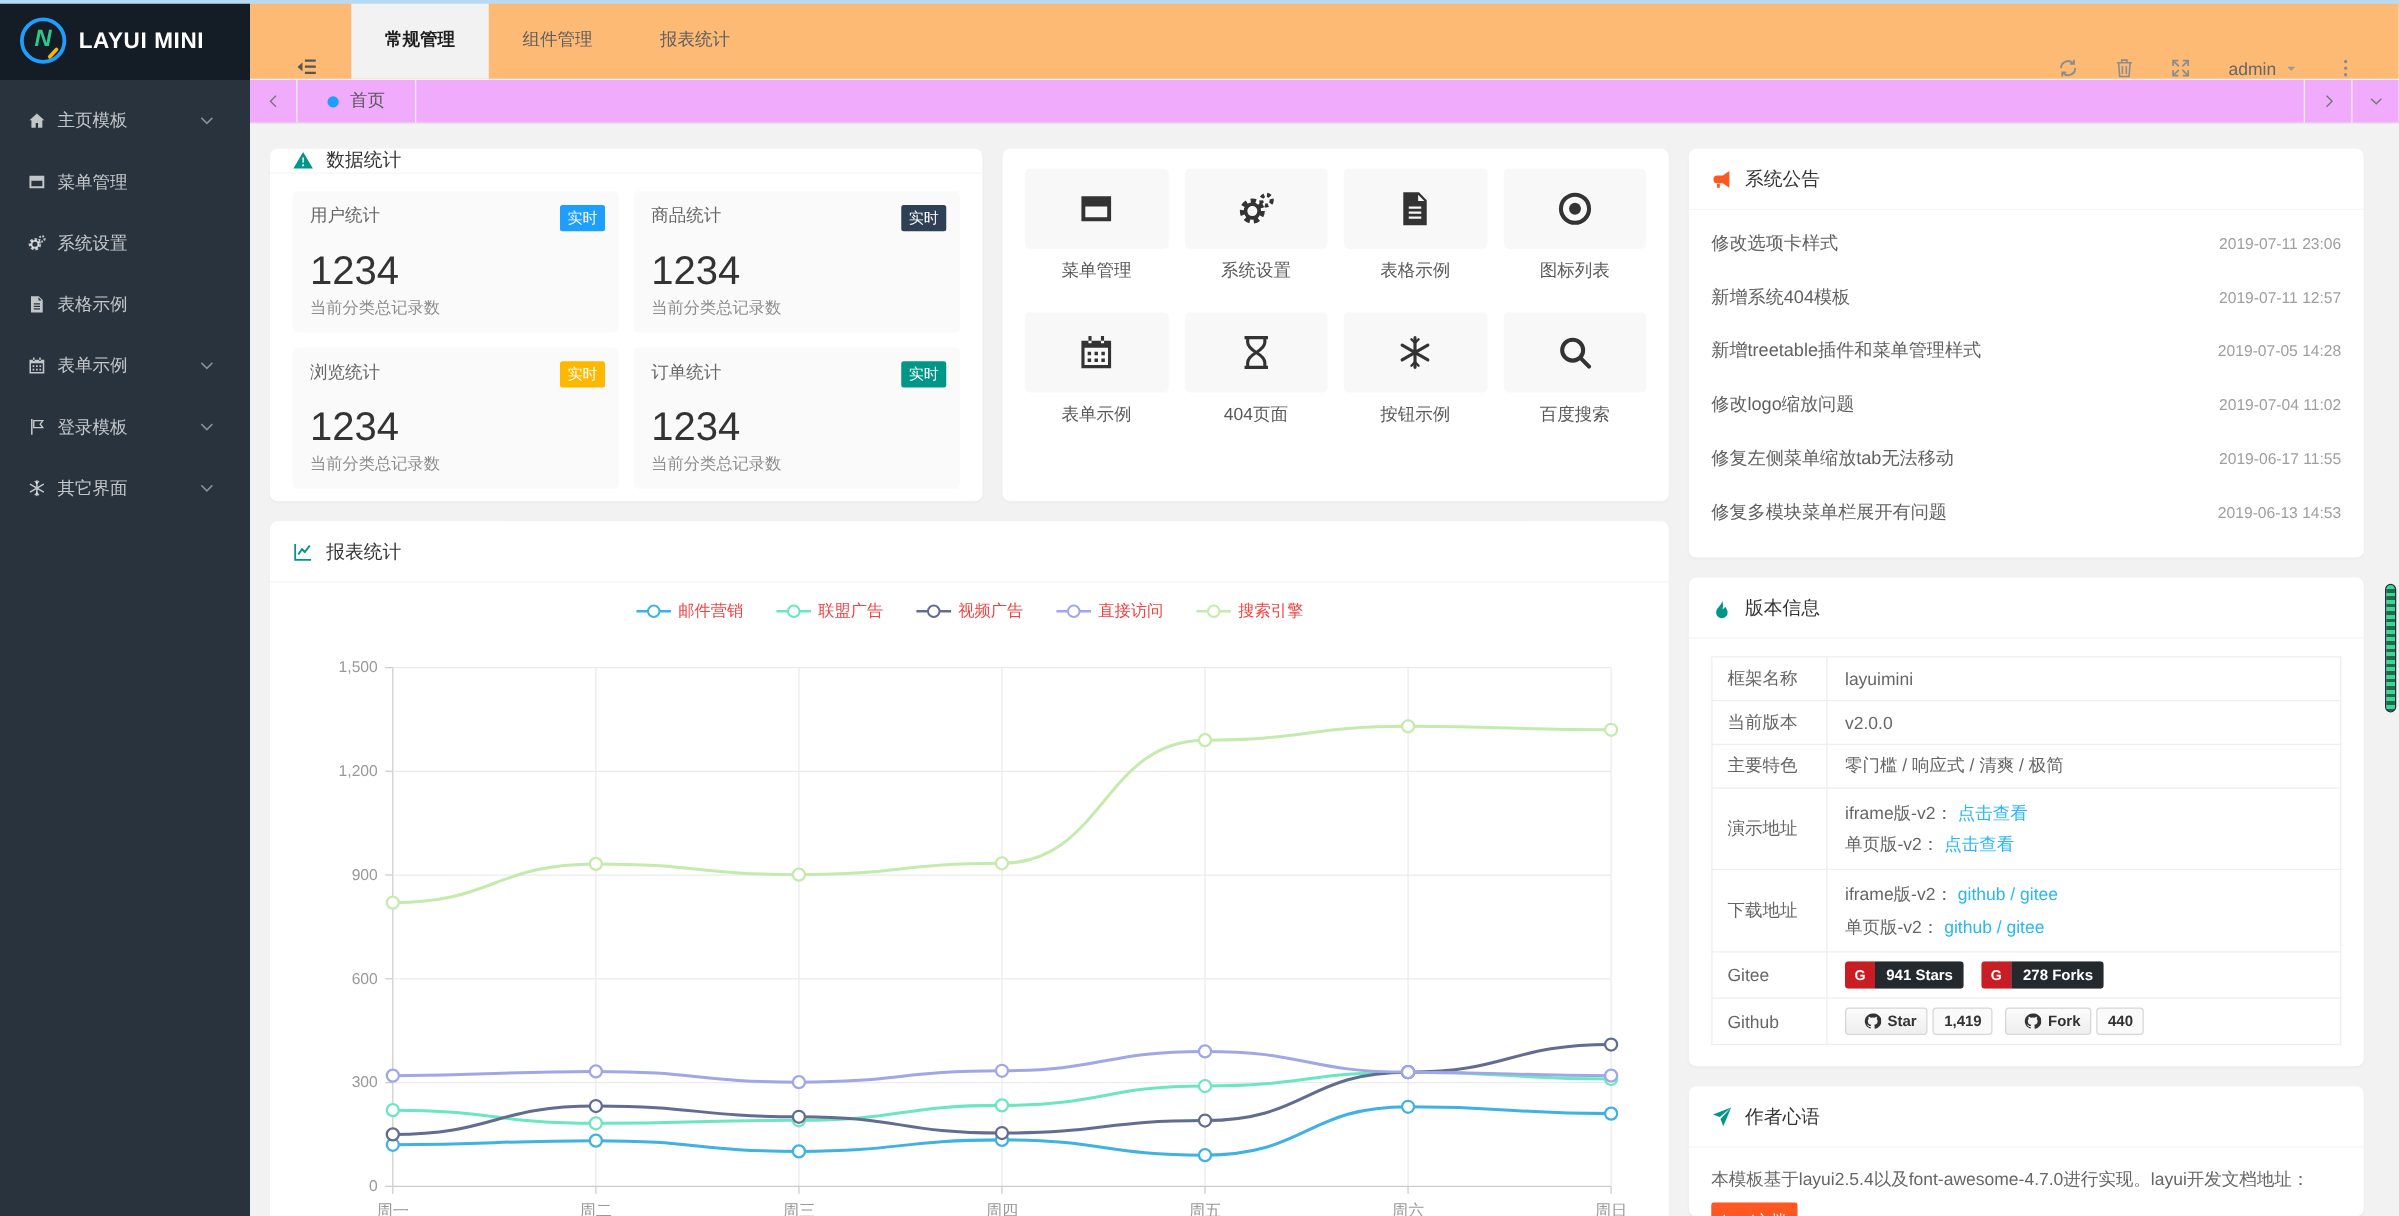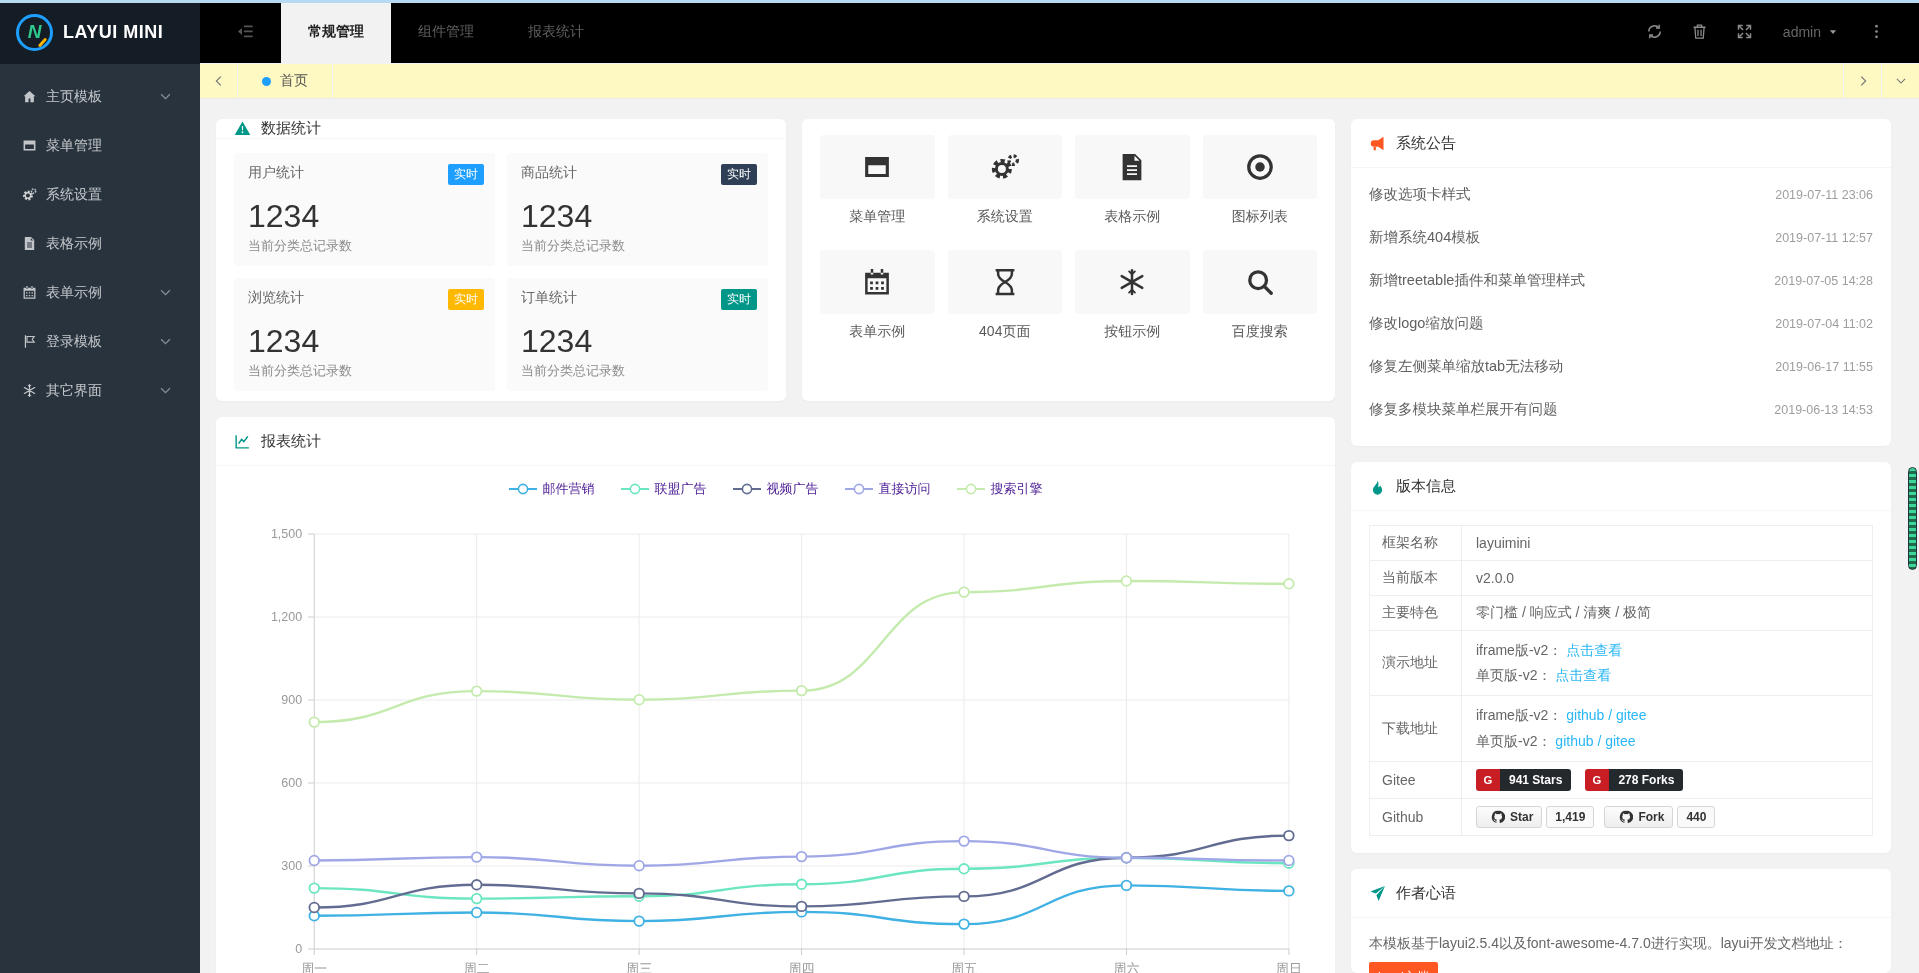--- a/index.html
+++ b/index.html
@@ -23,32 +23,32 @@
   .menu-item .icn { font-size:15px; width:24px; justify-content:flex-start; }
   .mi-label { flex:1; }
   .mi-arrow { font-size:12px; color:rgba(255,255,255,.45); }
 
   
   .icn { display:inline-flex; align-items:center; justify-content:center; line-height:1; }
   .icn svg { width:1em; height:1em; display:block; }
 
   
   .main { flex:1; display:flex; flex-direction:column; min-width:0; }
-  .topbar { height:64px; background:#000000; display:flex; align-items:center; border-bottom:1px solid #f4f4f4; }
+  .topbar { height:64px; background:#fdba74; display:flex; align-items:flex-end; border-bottom:1px solid #f4f4f4; }
   .collapse-btn { margin-left:36px; font-size:19px; color:#555; cursor:pointer; }
   .topnav { display:flex; height:100%; margin-left:26px; }
   .nav-item { padding:0 27px; display:flex; align-items:center; font-size:14px; color:#5f5f5f; cursor:pointer; }
   .nav-item.active { background:#f2f2f2; color:#1f1f1f; font-weight:bold; }
   .actions { margin-left:auto; display:flex; align-items:center; padding-right:20px; }
   .tool-icon { font-size:17px; color:#8d8d8d; padding:0 14px; cursor:pointer; }
   .user { display:flex; align-items:center; gap:7px; font-size:14px; color:#666; padding:0 16px; cursor:pointer; }
   .user .caret { font-size:10px; color:#999; }
 
   
-  .tabbar { height:35px; background:#fef9c3; display:flex; align-items:stretch; border-bottom:1px solid #eaeaea; }
+  .tabbar { height:35px; background:#f0abfc; display:flex; align-items:stretch; border-bottom:1px solid #eaeaea; }
   .tab-ctrl { width:38px; display:flex; align-items:center; justify-content:center; color:#777; font-size:14px; cursor:pointer; }
   .br { border-right:1px solid #f0f0f0; } .bl { border-left:1px solid #f0f0f0; }
   .tabs { flex:1; display:flex; }
   .tab { display:flex; align-items:center; gap:9px; padding:0 24px; font-size:14px; color:#555;
     border-right:1px solid #f0f0f0; cursor:pointer; }
   .tab .dot { width:9px; height:9px; border-radius:50%; }
 
   
   .content { flex:1; display:flex; gap:16px; padding:20px 28px 0 16px; overflow:hidden; }
   .col-left { flex:1; display:flex; flex-direction:column; gap:16px; min-width:0; }
@@ -69,21 +69,21 @@
 
   .card-quick { flex:1; display:flex; flex-direction:column; min-width:0; }
   .quick-grid { flex:1; display:grid; grid-template-columns:repeat(4,1fr); gap:24px 13px; padding:16px 18px; align-content:start; }
   .quick-item { text-align:center; cursor:pointer; }
   .quick-box { background:#f8f8f8; border-radius:4px; height:64px; display:flex; align-items:center; justify-content:center; color:#333; }
   .quick-box .icn { font-size:30px; }
   .quick-label { margin-top:9px; font-size:14px; color:#595959; }
 
   .card-chart { height:600px; flex-shrink:0; display:flex; flex-direction:column; }
   .legend { display:flex; justify-content:center; gap:26px; margin-top:14px; }
-  .legend-item { display:flex; align-items:center; gap:6px; font-size:13px; color:#4c1d95; cursor:pointer; }
+  .legend-item { display:flex; align-items:center; gap:6px; font-size:13px; color:#ef4444; cursor:pointer; }
   .chartbox { padding:6px 8px 0; }
   #chart { display:block; width:100%; height:470px; }
 
   .card-announce { height:327px; overflow:hidden; }
   .ann-list { padding:5px 18px 0; }
   .ann-row { display:flex; justify-content:space-between; align-items:center; padding:12px 0; cursor:pointer; }
   .ann-text { font-size:14.5px; color:#616161; }
   .ann-date { font-size:12.5px; color:#9e9e9e; white-space:nowrap; }
 
   .card-version { height:391px; overflow:hidden; }

